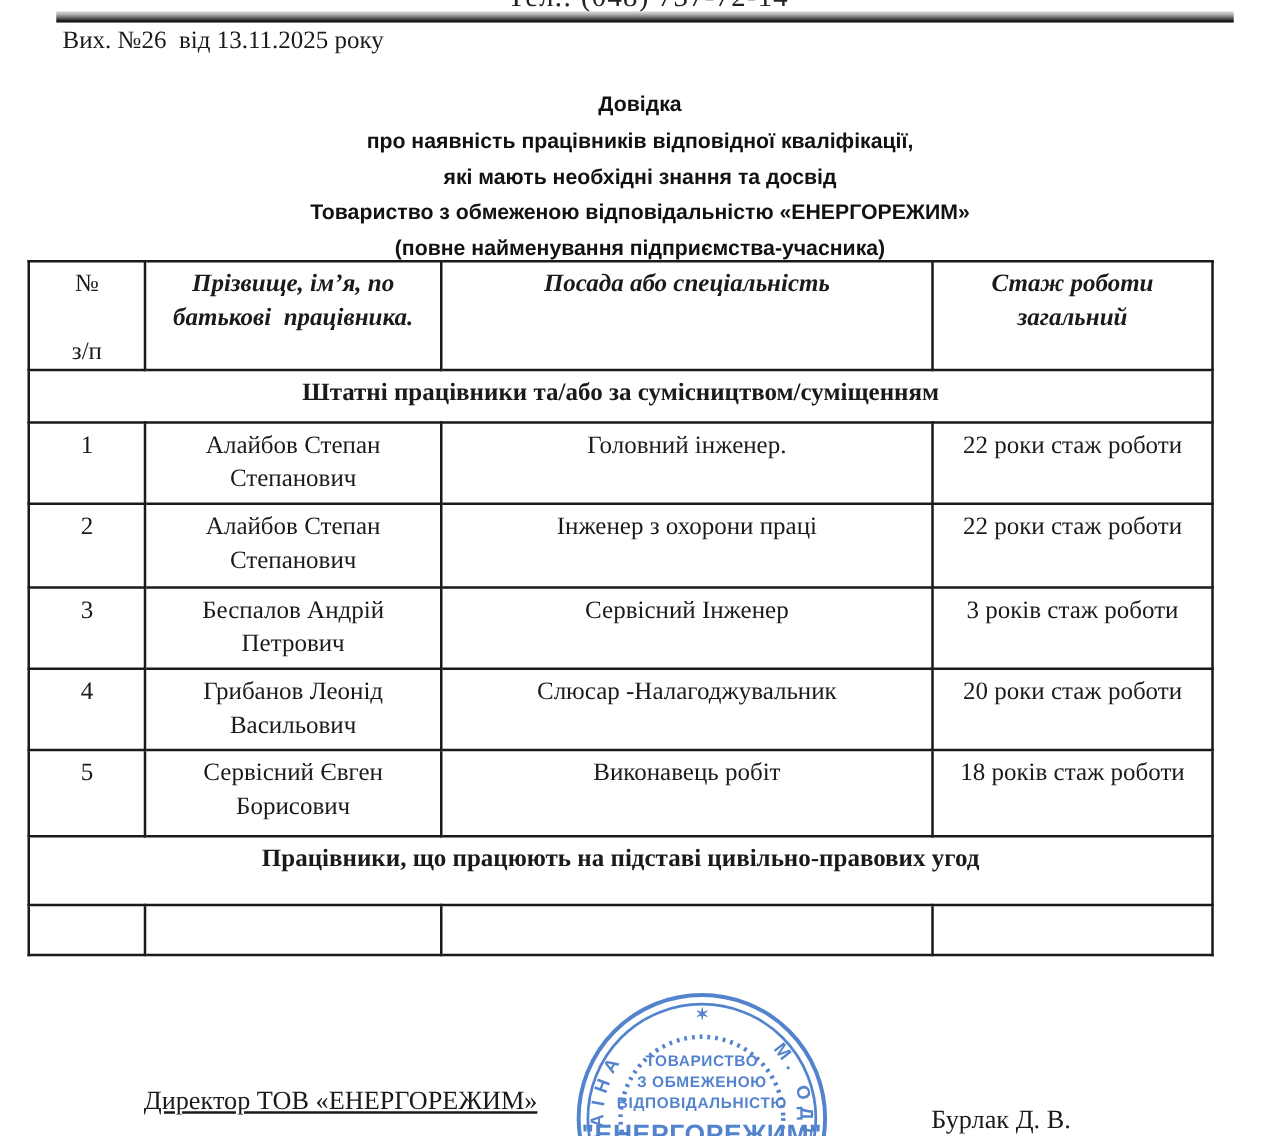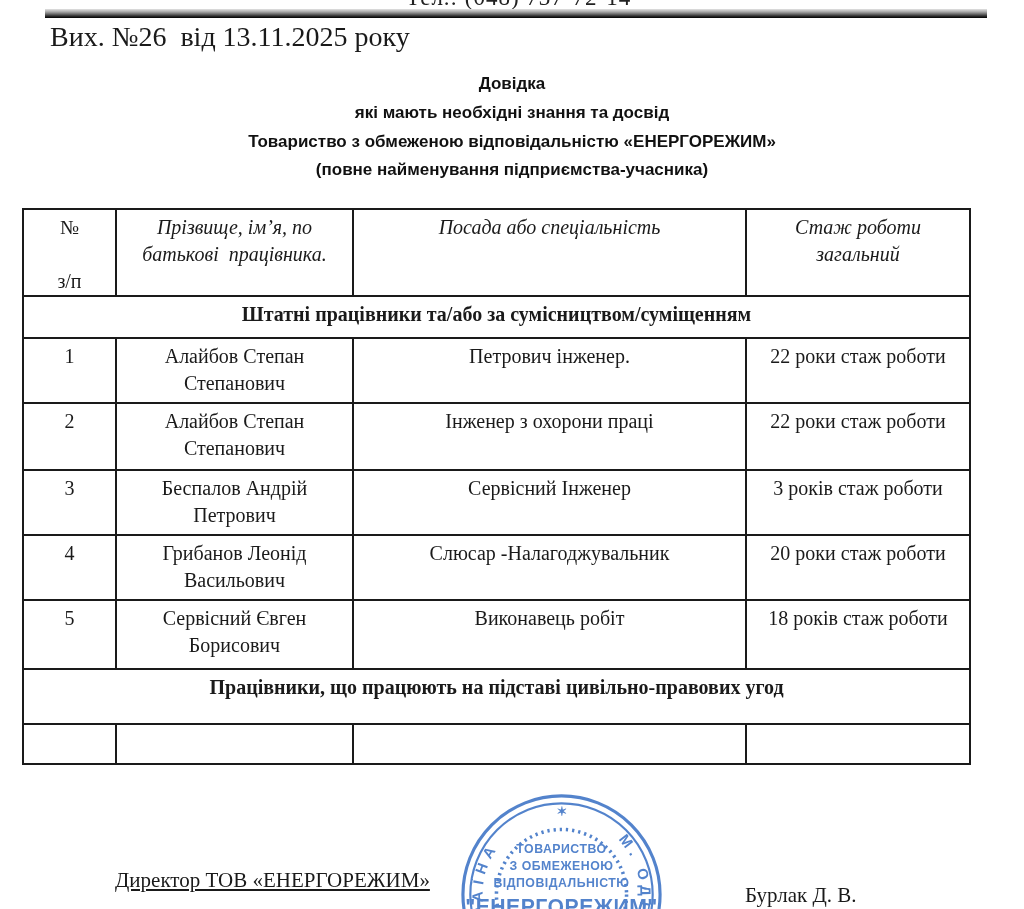--- a/index.html
+++ b/index.html
@@ -31,21 +31,21 @@
     left: 45px;
     width: 942px;
     height: 9px;
     background: linear-gradient(180deg, #e2e2e2 0%, #ababab 30%, #6e6e6e 55%, #2a2a2a 80%, #000 100%);
   }
 
   .outgoing {
     position: absolute;
     top: 21px;
     left: 50px;
-    font-size: 28px;
+    font-size: 20px;
     white-space: pre;
   }
 
   .title-block {
     position: absolute;
     top: 70px;
     left: 0;
     width: 1024px;
     text-align: center;
     font-family: "Liberation Sans", sans-serif;
@@ -66,21 +66,21 @@
   table.staff td {
     border: 2px solid #1a1a1a;
     vertical-align: top;
     text-align: center;
     padding: 4px 4px 0 4px;
     font-size: 20px;
     line-height: 27px;
     overflow: hidden;
   }
   td.hdr {
-    font-weight: normal;
+    font-weight: bold;
     font-style: italic;
     font-size: 19px;
     line-height: 26px;
     white-space: pre-wrap;
     padding-top: 6px;
   }
   td.hdr-num {
     font-weight: normal;
     font-style: normal;
     font-size: 19px;
@@ -131,20 +131,21 @@
 <div class="page">
 
   <div class="phone">Тел.: (048) 737-72-14</div>
 
   <div class="rule"></div>
 
   <div class="outgoing">Вих. №26  від 13.11.2025 року</div>
 
   <div class="title-block">
     <div>Довідка</div>
+    <div>про наявність працівників відповідної кваліфікації,</div>
     <div>які мають необхідні знання та досвід</div>
     <div>Товариство з обмеженою відповідальністю «ЕНЕРГОРЕЖИМ»</div>
     <div>(повне найменування підприємства-учасника)</div>
   </div>
 
   <table class="staff">
     <colgroup>
       <col style="width:93px">
         <col style="width:237px">
         <col style="width:393px">
@@ -161,21 +162,21 @@
       <td class="hdr">Стаж роботи
 загальний</td>
     </tr>
     <tr style="height:42px">
       <td class="section" colspan="4">Штатні працівники та/або за сумісництвом/суміщенням</td>
     </tr>
     <tr style="height:65px">
       <td>1</td>
       <td class="name-cell">Алайбов Степан
 Степанович</td>
-      <td>Петрович інженер.</td>
+      <td>Головний інженер.</td>
       <td>22 роки стаж роботи</td>
     </tr>
     <tr style="height:67px">
       <td>2</td>
       <td class="name-cell">Алайбов Степан
 Степанович</td>
       <td>Інженер з охорони праці</td>
       <td>22 роки стаж роботи</td>
     </tr>
     <tr style="height:65px">

